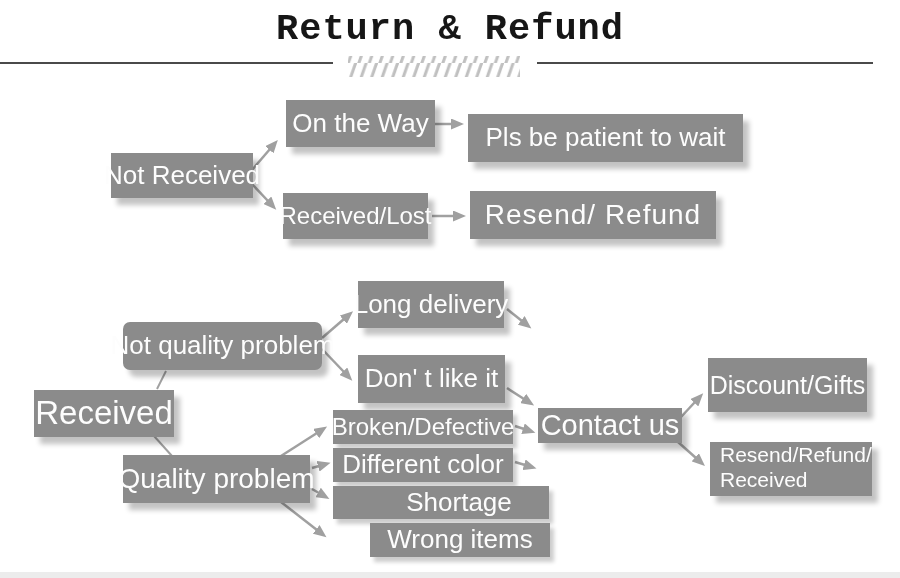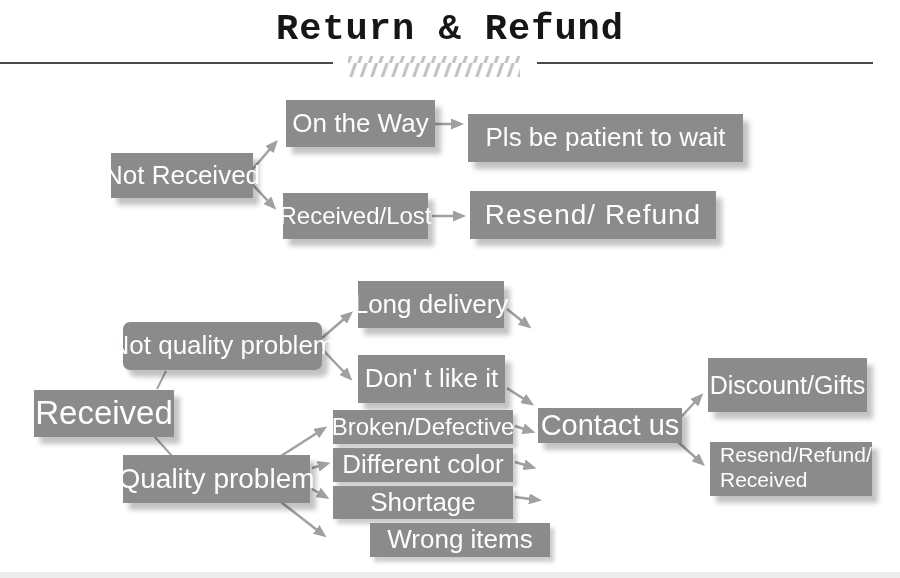--- a/index.html
+++ b/index.html
@@ -28,21 +28,21 @@
   .node-pls-be-patient {left:468px;top:114px;width:275px;height:48px;font-size:26px;}
   .node-returned-lost  {left:283px;top:193px;width:145px;height:46px;font-size:24px;}
   .node-resend-refund  {left:470px;top:191px;width:246px;height:48px;font-size:28px;letter-spacing:1px;}
   .node-received       {left:23px; top:390px;width:140px;height:47px;font-size:33px;margin-left:11px;}
   .node-not-quality    {left:123px;top:322px;width:199px;height:48px;font-size:26px;border-radius:7px;}
   .node-long-delivery  {left:358px;top:281px;width:146px;height:47px;font-size:26px;}
   .node-dont-like-it   {left:358px;top:355px;width:147px;height:48px;font-size:26px;}
   .node-quality        {left:123px;top:455px;width:187px;height:48px;font-size:28px;}
   .node-broken         {left:333px;top:410px;width:180px;height:34px;font-size:24px;box-shadow:4px 5px 4px rgba(0,0,0,0.2);text-align:right;}
   .node-diff-color     {left:333px;top:448px;width:180px;height:34px;font-size:26px;box-shadow:4px 5px 4px rgba(0,0,0,0.2);}
-  .node-shortage       {left:333px;top:486px;width:180px;height:33px;font-size:26px;box-shadow:4px 5px 4px rgba(0,0,0,0.2);}
+  .node-shortage       {left:333px;top:486px;width:180px;height:33px;font-size:26px;box-shadow:4px 5px 4px rgba(0,0,0,0.2);padding-left:36px;}
   .node-wrong-items    {left:333px;top:523px;width:180px;height:34px;font-size:26px;box-shadow:4px 5px 4px rgba(0,0,0,0.2);margin-left:37px;}
   .node-contact-us     {left:538px;top:408px;width:144px;height:35px;font-size:29px;}
   .node-discount-gifts {left:708px;top:358px;width:159px;height:54px;font-size:25px;}
   .node-resend-discount{left:710px;top:442px;width:162px;height:54px;font-size:21px;
                         flex-direction:column;align-items:flex-start;justify-content:flex-start;
                         padding-left:10px;box-sizing:border-box;}
   .node-resend-discount span{display:block;line-height:1.2;}
   
   .overlay{position:absolute;left:0;top:0;width:900px;height:578px;pointer-events:none;}
   .bottom-strip{position:absolute;left:0;top:572px;width:900px;height:6px;background:#ececec;}

